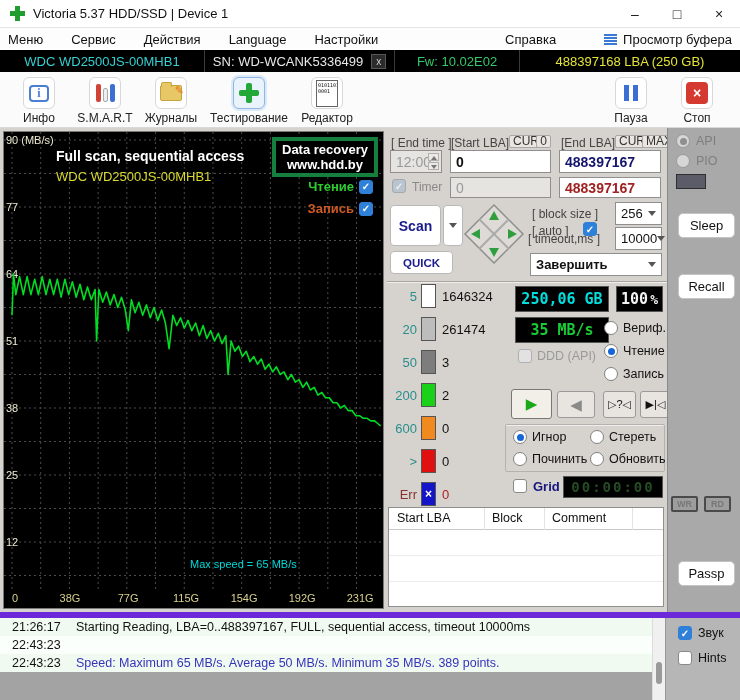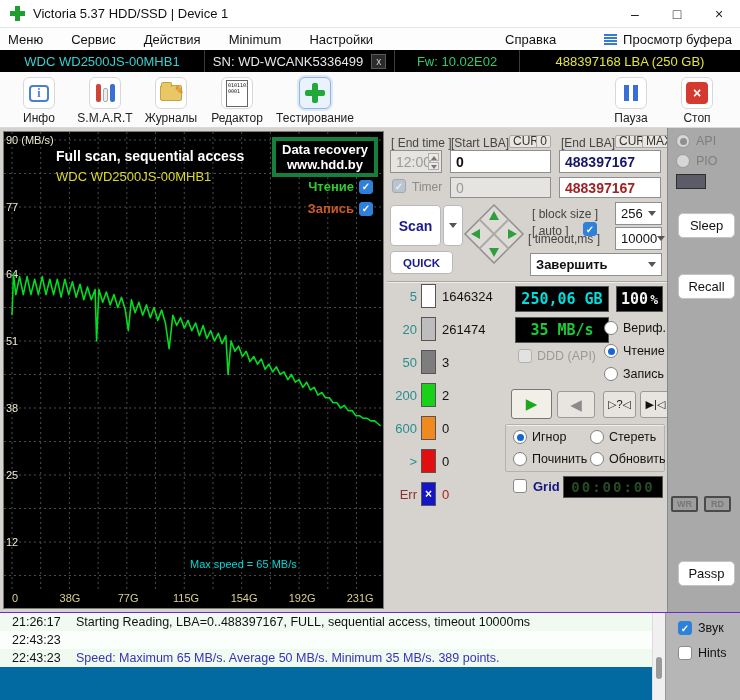--- a/index.html
+++ b/index.html
@@ -114,21 +114,21 @@
   .dt-rows { position:absolute; top:22px; left:0; right:0; bottom:0; background:repeating-linear-gradient(to bottom,#fff 0 25px,#ececec 25px 26px); }
 
   
   .sidebar { position:absolute; left:667px; top:0; width:73px; height:484px; background:#a9a9a9; border-left:1px solid #8a8a8a; }
   .sb-radio { position:absolute; display:flex; align-items:center; gap:6px; color:#7e7e7e; font-size:12.5px; }
   .led { position:absolute; left:8px; top:46px; width:30px; height:15px; background:#5c5c68; border:1px solid #2e2e2e; }
   .sb-btn { position:absolute; left:10px; width:57px; height:25px; background:#fff; border:1px solid #c4c4c4; border-radius:5px; display:flex; align-items:center; justify-content:center; font-size:13px; color:#111; }
   .sb-mini { position:absolute; width:27px; height:16px; background:#9d9d9d; border:2px solid #4a4a4a; border-radius:2px; color:#777; font-size:9px; font-weight:bold; display:flex; align-items:center; justify-content:center; }
 
   
-  .logarea { position:absolute; top:612px; left:0; width:740px; height:88px; background:#0369a1; border-top:1px solid #6d28d9; }
+  .logarea { position:absolute; top:612px; left:0; width:740px; height:88px; background:#a3a3a3; border-top:6px solid #6d28d9; }
   .loglist { position:absolute; left:0; top:0; width:652px; height:88px; overflow:hidden; }
   .log-row { display:flex; height:18px; align-items:center; font-size:12.5px; white-space:nowrap; }
   .log-row:nth-child(odd) { background:#f1faf1; }
   .log-row:nth-child(even) { background:#fbfffb; }
   .log-time { width:62px; padding-left:12px; flex:0 0 auto; color:#111; }
   .log-text { padding-left:14px; overflow:hidden; }
   .logscroll { position:absolute; left:652px; top:0; width:13px; height:88px; background:#f0f0f0; border-left:1px solid #dcdcdc; }
   .logthumb { position:absolute; left:3px; top:44px; width:6px; height:22px; background:#9a9a9a; border-radius:3px; }
   .logside { position:absolute; left:665px; top:0; width:75px; height:88px; background:#b6b6b6; border-left:1px solid #979797; }
   .side-cb { position:absolute; display:flex; align-items:center; gap:6px; font-size:12.5px; color:#111; }
@@ -148,21 +148,21 @@
       <span class="win-btn">–</span>
       <span class="win-btn">□</span>
       <span class="win-btn">×</span>
     </span>
   </div>
 
   <div class="menubar">
     <span class="menu-item">Меню</span>
     <span class="menu-item">Сервис</span>
     <span class="menu-item">Действия</span>
-    <span class="menu-item">Minimum</span>
+    <span class="menu-item">Language</span>
     <span class="menu-item">Настройки</span>
     <span class="menu-spacer"></span>
     <span class="menu-item">Справка</span>
     <span style="width:34px"></span>
     <span class="buffer-view">
       <span class="list-icon">
           <i></i>
           <i></i>
           <i></i>
           <i></i>
@@ -199,31 +199,31 @@
       <span class="lbl">S.M.A.R.T</span>
     </span>
     <span class="tool-btn">
       <span class="ic">
           <span class="ic-folder">
             <span>✎</span>
           </span>
         </span>
       <span class="lbl">Журналы</span>
     </span>
+    <span class="tool-btn active" style="width:90px">
+      <span class="ic">
+          <span class="ic-plus"></span>
+        </span>
+      <span class="lbl">Тестирование</span>
+    </span>
     <span class="tool-btn">
       <span class="ic">
           <span class="ic-bin">010110110011101000 0001</span>
         </span>
       <span class="lbl">Редактор</span>
-    </span>
-    <span class="tool-btn active" style="width:90px">
-      <span class="ic">
-          <span class="ic-plus"></span>
-        </span>
-      <span class="lbl">Тестирование</span>
     </span>
     <span class="tb-spacer"></span>
     <span class="tool-btn">
       <span class="ic">
           <span class="ic-pause">
             <i></i>
             <i></i>
           </span>
         </span>
       <span class="lbl">Пауза</span>
@@ -451,20 +451,31 @@
       </span>
       <span class="radio-row" style="left:203px;top:321px">
         <span class="radio"></span>
           <span>Обновить</span>
       </span>
 
       <span class="cb" style="position:absolute;left:126px;top:348px"></span>
       <span class="plabel" style="left:146px;top:348px;font-weight:bold;color:#15157e;font-size:13px">Grid</span>
       <span class="lcd" style="left:176px;top:345px;width:100px;height:22px;color:#244d24;font-size:14px;letter-spacing:2px">00:00:00</span>
 
+      <div class="dtable">
+        <div class="dt-head">
+          <div class="dt-col1">Start LBA</div>
+          <div class="dt-col2">Block</div>
+          <div class="dt-col3">Comment</div>
+        </div>
+        <div class="dt-vline" style="left:95px"></div>
+        <div class="dt-vline" style="left:155px"></div>
+        <div class="dt-vline" style="left:243px"></div>
+        <div class="dt-rows"></div>
+      </div>
     </div>
 
     <div class="sidebar">
       <span class="sb-radio" style="left:8px;top:6px">
         <span class="radio disabled checked"></span>
           <span>API</span>
       </span>
       <span class="sb-radio" style="left:8px;top:26px">
         <span class="radio disabled"></span>
           <span>PIO</span>

